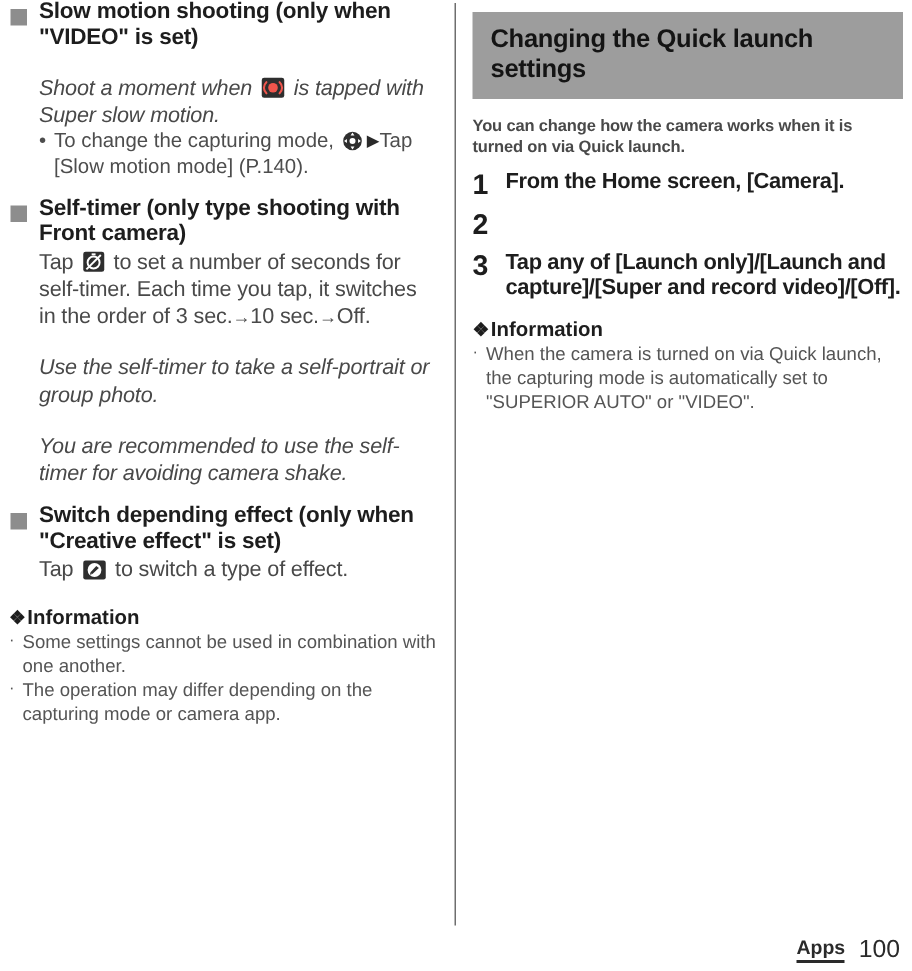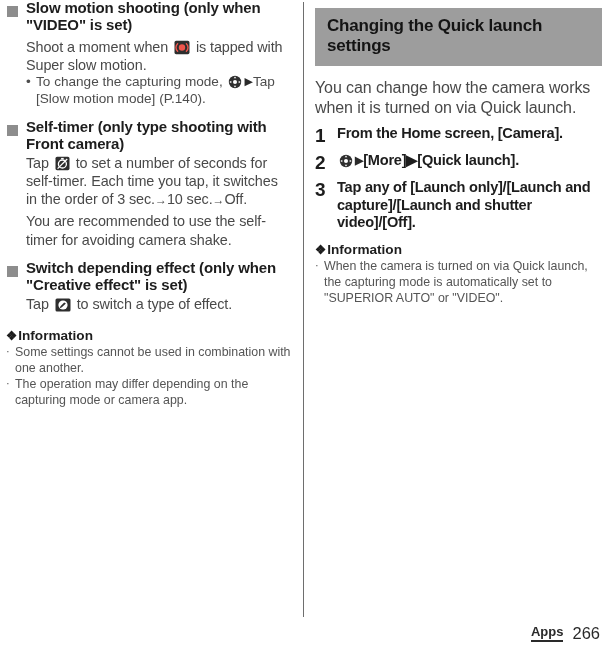--- a/index.html
+++ b/index.html
@@ -66,21 +66,21 @@
     letter-spacing: -0.15px;
   }
 
   .body-text {
     font-size: 14.4px;
     line-height: 1.265;
     color: #494949;
     margin: 0 0 0 20px;
     letter-spacing: -0.1px;
   }
-  .body-text.tight { margin-top: 4px; }
+  .body-text.tight { margin-top: 16px; font-style: italic; }
 
   .sub-bullet {
     display: flex;
     margin-left: 20px;
     font-size: 13.6px;
     line-height: 1.23;
     color: #4d4d4d;
   }
   .sub-bullet .dot {
     flex: 0 0 auto;
@@ -123,25 +123,26 @@
     background: #9d9d9d;
     color: #141414;
     font-size: 17px;
     font-weight: bold;
     line-height: 1.2;
     padding: 8px 10px 9px 12px;
     margin: 8px 0 12px 0;
     letter-spacing: -0.2px;
   }
   .intro {
-    font-size: 16px;
+    font-size: 11px;
     line-height: 1.27;
     color: #494949;
     margin: 9px 0 0 0;
     letter-spacing: -0.1px;
+    font-weight: bold;
   }
   .step {
     display: flex;
     align-items: flex-start;
     margin-top: 7px;
   }
   .step-num {
     flex: 0 0 auto;
     width: 22px;
     font-size: 19px;
@@ -245,20 +246,21 @@
     <div class="body-text">
       <span>Tap </span><span class="icn"><svg width="15" height="15" viewBox="0 0 15 15">
           <rect x="0.5" y="0.8" width="14" height="13.4" rx="1.6" fill="#2e2e2e"></rect>
           <circle cx="7.4" cy="8" r="4" fill="none" stroke="#ffffff" stroke-width="1.3"></circle>
           <rect x="6.1" y="1.9" width="2.6" height="1.3" fill="#ffffff"></rect>
           <line x1="2.6" y1="12.6" x2="12.2" y2="3" stroke="#ffffff" stroke-width="1.3"></line>
         </svg></span><span> to set a number of seconds for self-timer. Each time you tap, it switches in the order of 3 sec.</span><span class="arrow-small">→</span><span>10 sec.</span><span class="arrow-small">→</span><span>Off.</span>
     </div>
 
 
+    <div class="body-text tight">Use the self-timer to take a self-portrait or group photo.</div>
 
     <div class="body-text tight">You are recommended to use the self-timer for avoiding camera shake.</div>
 
     <div class="gap-m"></div>
 
     <div class="sec">
       <div class="sqbullet"></div>
       <div class="sec-title">Switch depending effect (only when "Creative effect" is set)</div>
     </div>
 
@@ -295,47 +297,39 @@
 
     <div class="intro">You can change how the camera works when it is turned on via Quick launch.</div>
 
     <div class="step">
       <div class="step-num">1</div>
       <div class="step-txt">From the Home screen, [Camera].</div>
     </div>
 
     <div class="step">
       <div class="step-num">2</div>
-      <div class="step-txt"><span class="icn"><svg width="14" height="14" viewBox="0 0 14 14">
-            <circle cx="7" cy="7" r="6.2" fill="#2e2e2e"></circle>
-            <circle cx="7" cy="7" r="2" fill="#ffffff"></circle>
-            <path d="M7 1.4 L5.7 3.3 L8.3 3.3 Z" fill="#ffffff"></path>
-            <path d="M7 12.6 L5.7 10.7 L8.3 10.7 Z" fill="#ffffff"></path>
-            <path d="M1.4 7 L3.3 5.7 L3.3 8.3 Z" fill="#ffffff"></path>
-            <path d="M12.6 7 L10.7 5.7 L10.7 8.3 Z" fill="#ffffff"></path>
-          </svg></span><span class="arrow-glyph">▶</span><span>[More]▶[Quick launch].</span></div>
     </div>
 
     <div class="step">
       <div class="step-num">3</div>
-      <div class="step-txt">Tap any of [Launch only]/[Launch and capture]/[Launch and shutter video]/[Off].</div>
+      <div class="step-txt">Tap any of [Launch only]/[Launch and capture]/[Super and record video]/[Off].</div>
     </div>
 
     <div class="gap-m"></div>
 
     <div class="info-head">
       <span class="glyph">❖</span>
         <span>Information</span>
     </div>
 
     <div class="info-item">
       <span class="dot">·</span>
       <span class="txt">When the camera is turned on via Quick launch, the capturing mode is automatically set to "SUPERIOR AUTO" or "VIDEO".</span>
     </div>
 
   </div>
 
   <div class="footer">
     <span class="footer-label">Apps</span>
-    <span class="footer-page">266</span>
+    <span class="footer-page">100</span>
   </div>
 
 </div>
 
 </body></html>

